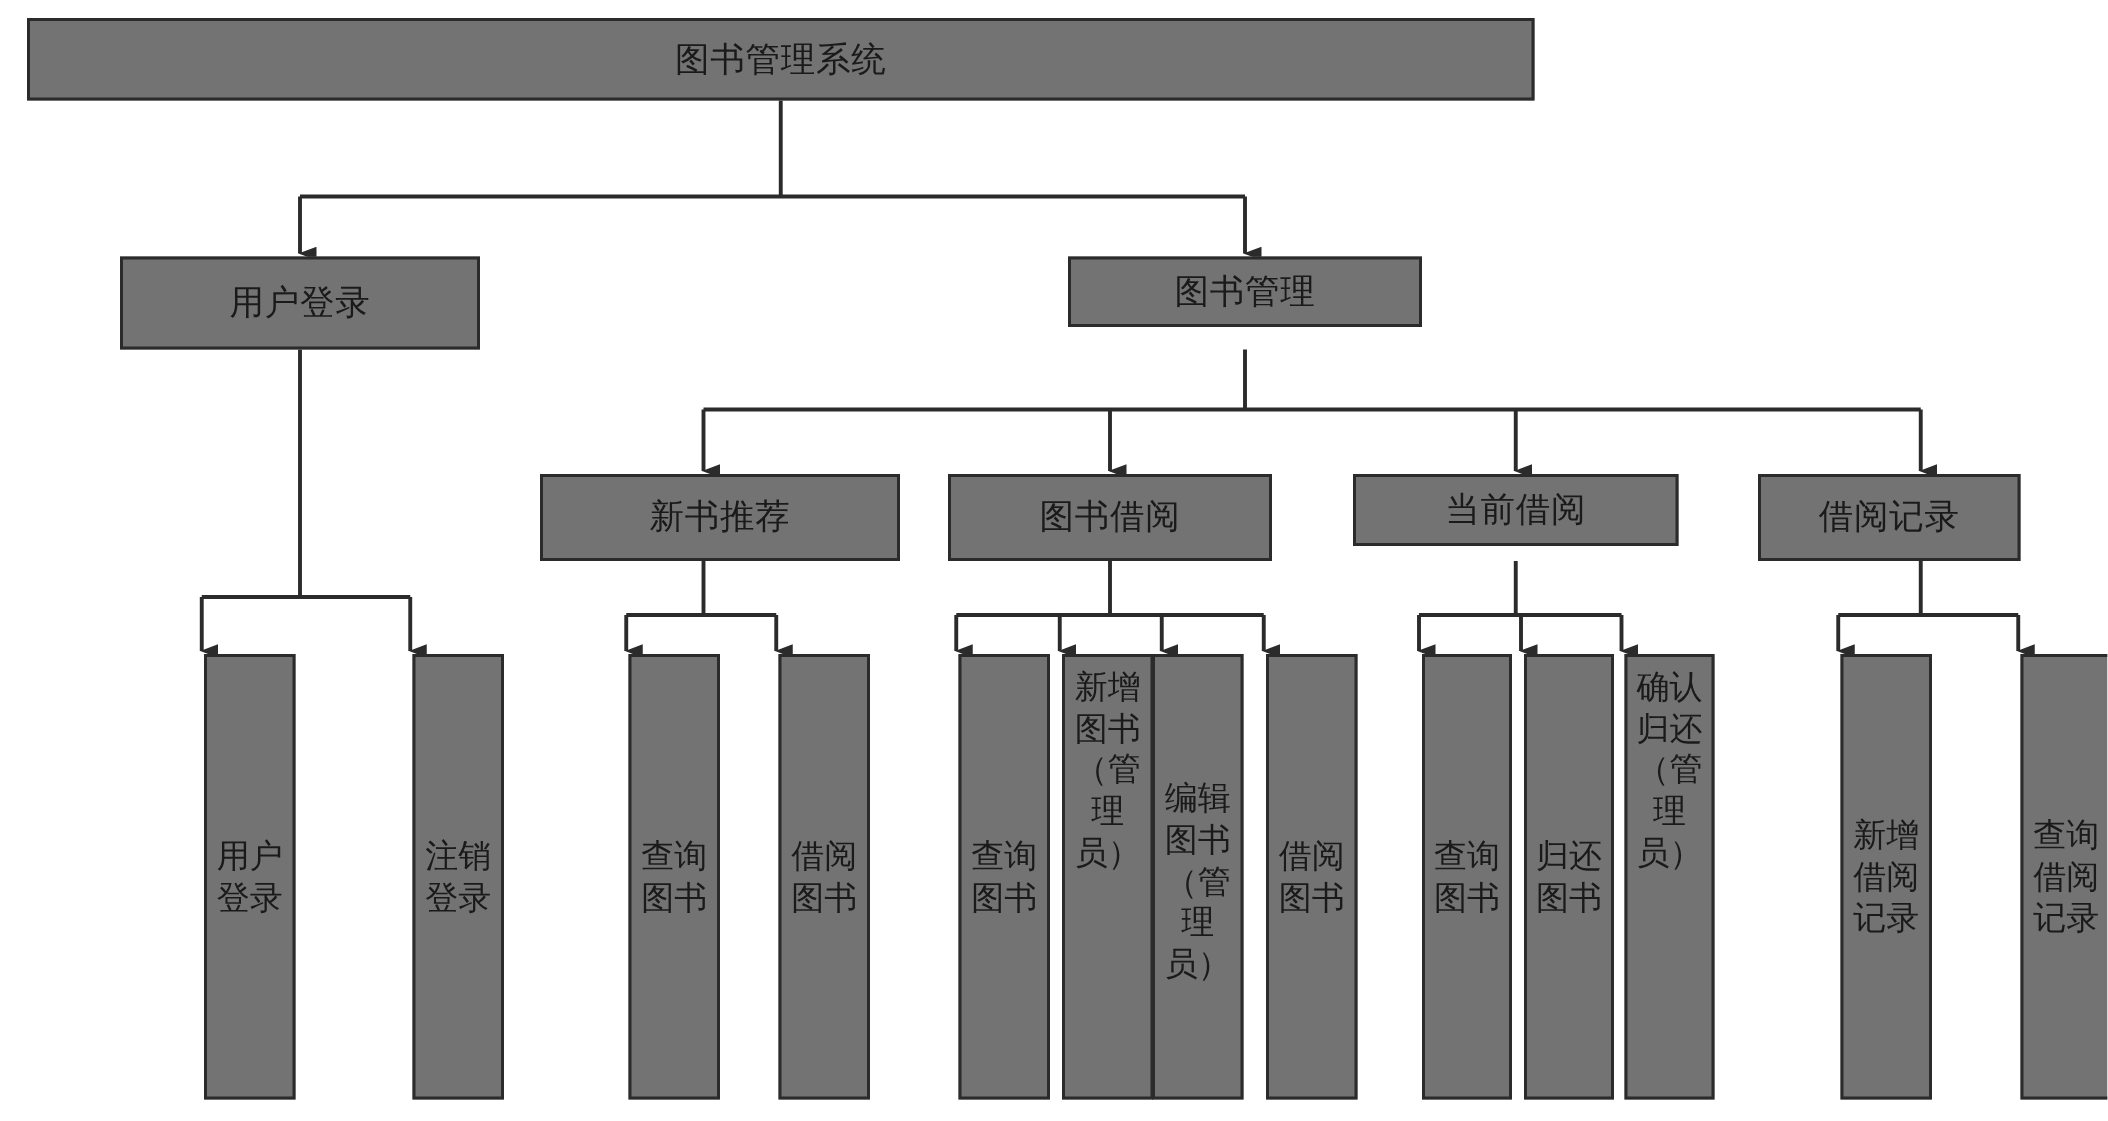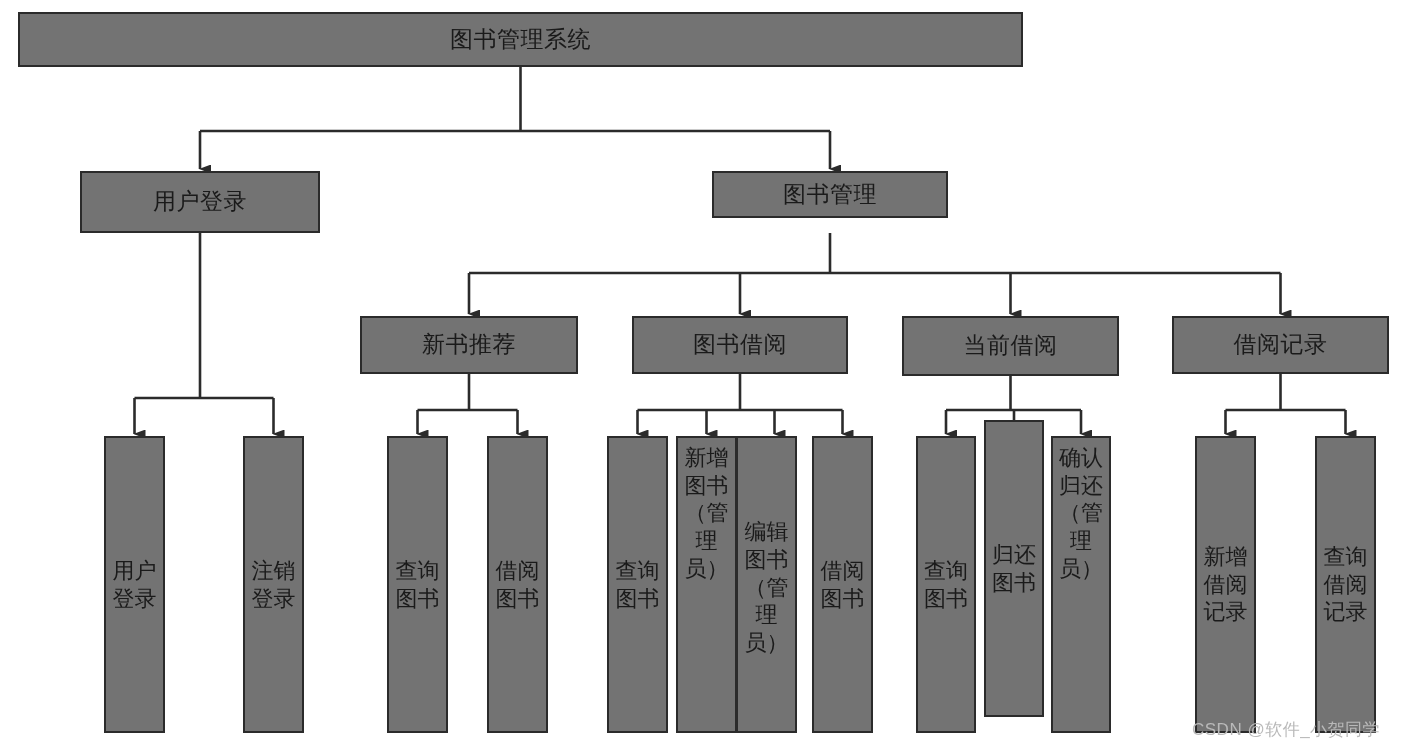--- a/index.html
+++ b/index.html
@@ -39,20 +39,21 @@
   .node.horizontal .node-label {
     writing-mode: horizontal-tb;
     font-size: 23px;
     line-height: 1.1;
     letter-spacing: 0.5px;
     white-space: nowrap;
   }
   .node.vertical {
     align-items: flex-start;
     padding-top: 6px;
+    margin-left: 32px;
   }
   .node.vertical .node-label {
     display: block;
     width: 100%;
     text-align: center;
     font-size: 22px;
     line-height: 1.26;
     word-break: break-all;
     white-space: normal;
     letter-spacing: 0px;
@@ -121,30 +122,30 @@
   <div id="nodes-layer">
       <div class="node horizontal" style="left: 18px; top: 12px; width: 1005px; height: 55px;">
         <span class="node-label">图书管理系统</span>
       </div>
       <div class="node horizontal" style="left: 80px; top: 171px; width: 240px; height: 62px;">
         <span class="node-label">用户登录</span>
       </div>
       <div class="node horizontal" style="left: 712px; top: 171px; width: 236px; height: 47px;">
         <span class="node-label">图书管理</span>
       </div>
-      <div class="node horizontal" style="left: 360px; top: 316px; width: 218px; height: 58px;">
+      <div class="node horizontal" style="left: 360px; top: 316px; width: 240px; height: 58px;">
         <span class="node-label">新书推荐</span>
       </div>
       <div class="node horizontal" style="left: 632px; top: 316px; width: 216px; height: 58px;">
         <span class="node-label">图书借阅</span>
       </div>
-      <div class="node horizontal" style="left: 902px; top: 316px; width: 217px; height: 60px; text-align: center;">
+      <div class="node horizontal" style="left: 902px; top: 316px; width: 217px; height: 48px; text-align: center;">
         <span class="node-label">当前借阅</span>
       </div>
-      <div class="node horizontal" style="left: 1172px; top: 316px; width: 217px; height: 58px;">
+      <div class="node horizontal" style="left: 1172px; top: 316px; width: 175px; height: 58px;">
         <span class="node-label">借阅记录</span>
       </div>
       <div class="node vertical center-text" style="left: 104px; top: 436px; width: 61px; height: 297px;">
         <span class="node-label">用户登录</span>
       </div>
       <div class="node vertical center-text" style="left: 243px; top: 436px; width: 61px; height: 297px;">
         <span class="node-label">注销登录</span>
       </div>
       <div class="node vertical center-text" style="left: 387px; top: 436px; width: 61px; height: 297px;">
         <span class="node-label">查询图书</span>
@@ -160,29 +161,28 @@
       </div>
       <div class="node vertical" style="left: 736px; top: 436px; width: 61px; height: 297px; align-items: center;">
         <span class="node-label">编辑图书（管理员）</span>
       </div>
       <div class="node vertical center-text" style="left: 812px; top: 436px; width: 61px; height: 297px;">
         <span class="node-label">借阅图书</span>
       </div>
       <div class="node vertical center-text" style="left: 916px; top: 436px; width: 60px; height: 297px;">
         <span class="node-label">查询图书</span>
       </div>
-      <div class="node vertical center-text" style="left: 984px; top: 420px; width: 60px; height: 297px;">
+      <div class="node vertical center-text" style="left: 984px; top: 436px; width: 60px; height: 297px;">
         <span class="node-label">归还图书</span>
       </div>
       <div class="node vertical" style="left: 1051px; top: 436px; width: 60px; height: 297px;">
         <span class="node-label">确认归还（管理员）</span>
       </div>
       <div class="node vertical center-text" style="left: 1195px; top: 436px; width: 61px; height: 297px; justify-content: flex-end;">
         <span class="node-label">新增借阅记录</span>
       </div>
       <div class="node vertical center-text" style="left: 1315px; top: 436px; width: 61px; height: 297px;">
         <span class="node-label">查询借阅记录</span>
       </div>
     </div>
 
-  <div class="watermark" style="left: 1192px; top: 718px;">CSDN @软件_小贺同学</div>
 
 </div>
 
 </body></html>

